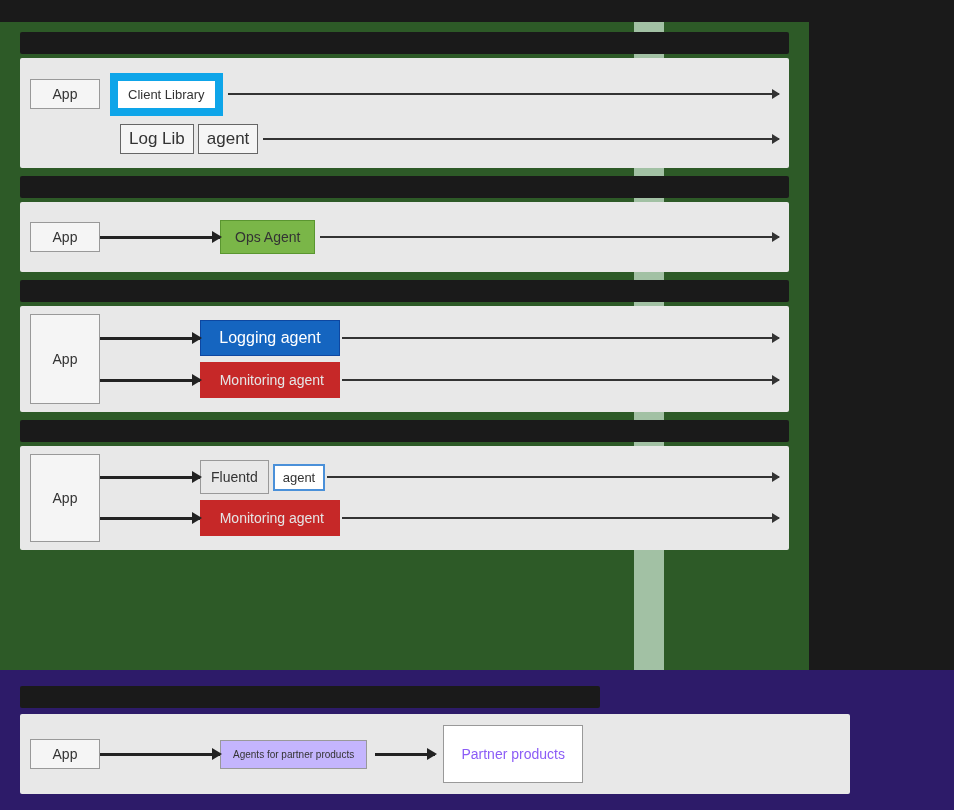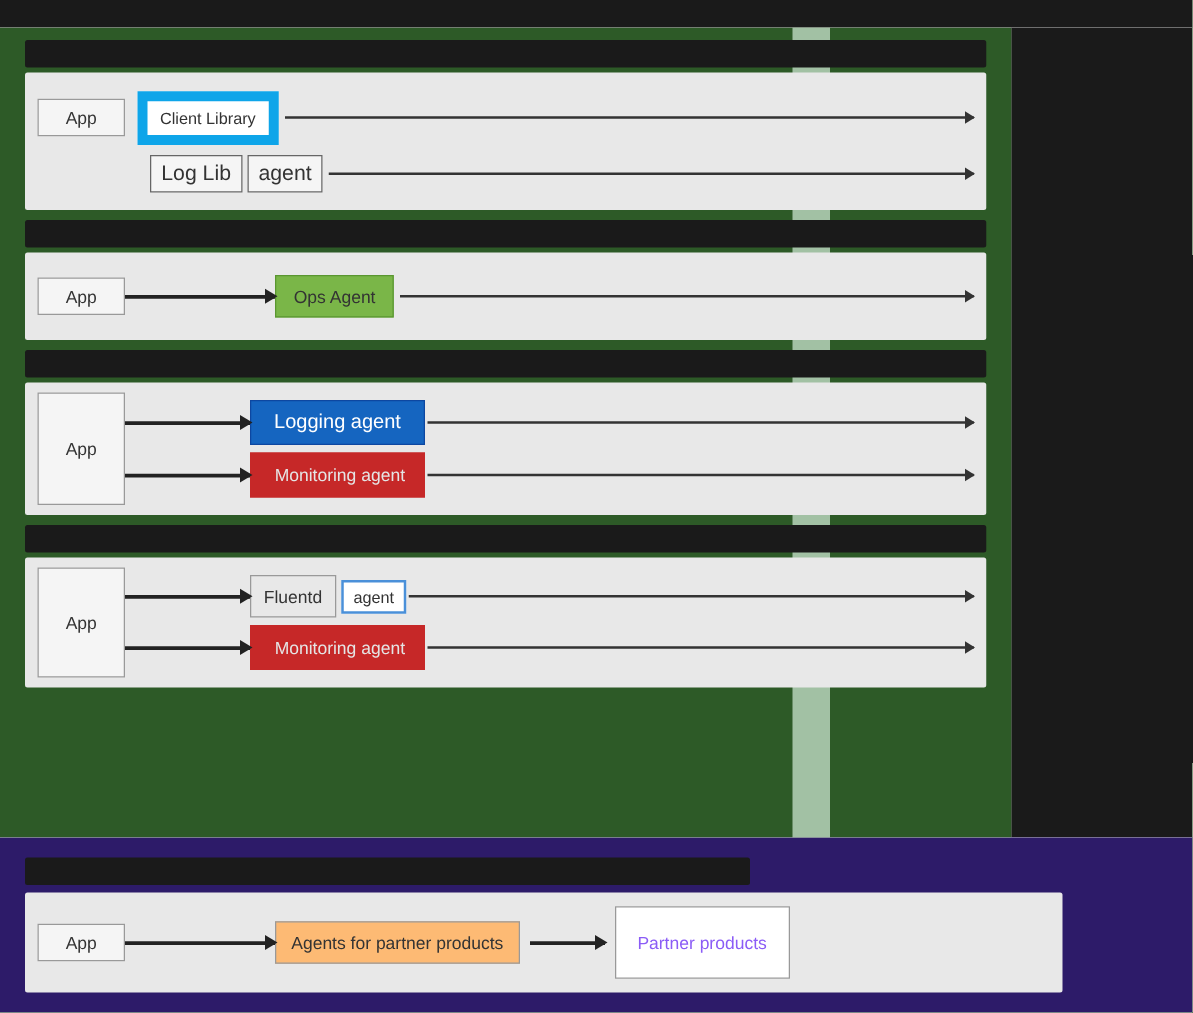--- a/index.html
+++ b/index.html
@@ -248,23 +248,23 @@
       display: flex;
       align-items: center;
       padding: 8px 10px;
       min-height: 80px;
       border-radius: 2px;
       width: 830px;
     }
 
     .agents-partner-box {
       border: 1px solid #999;
-      background: #fdba74;
+      background: #c4b5fd;
       padding: 8px 12px;
-      font-size: 14px;
+      font-size: 10px;
       color: #333;
       text-align: center;
       min-width: 140px;
     }
 
     .partner-products-box {
       border: 1px solid #999;
       background: #fff;
       padding: 20px 14px;
       font-size: 14px;

